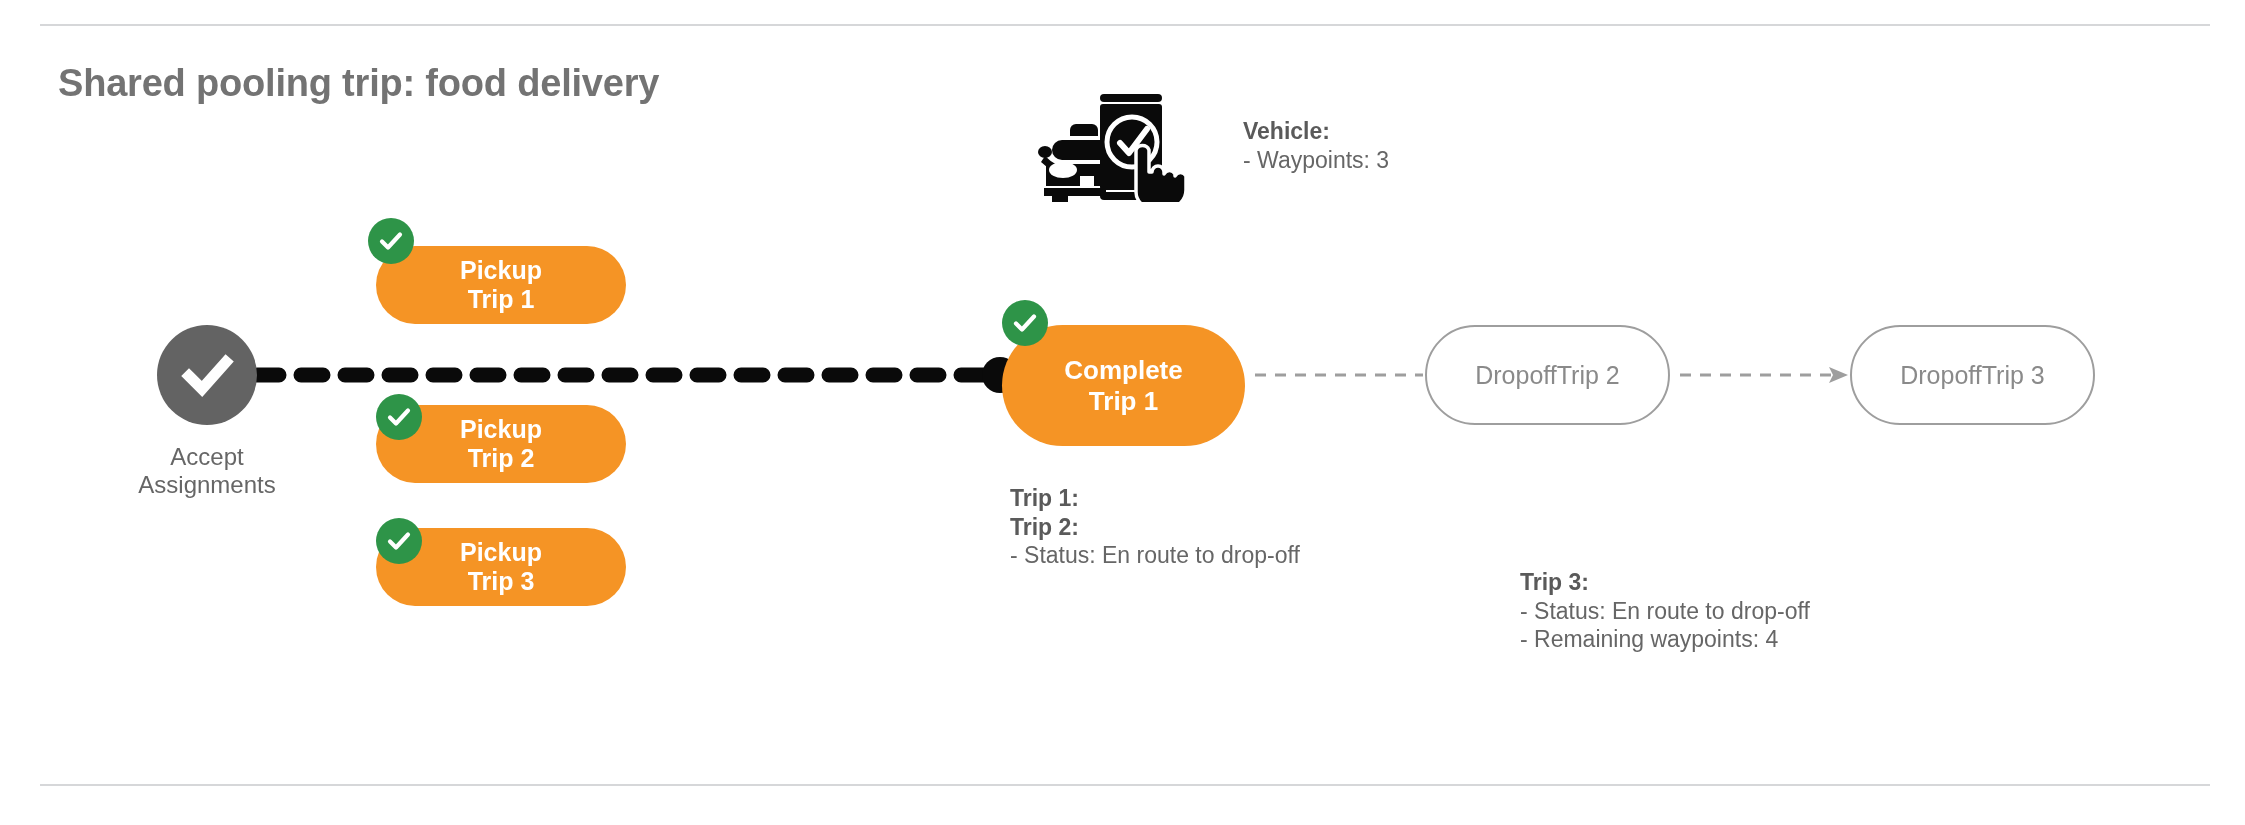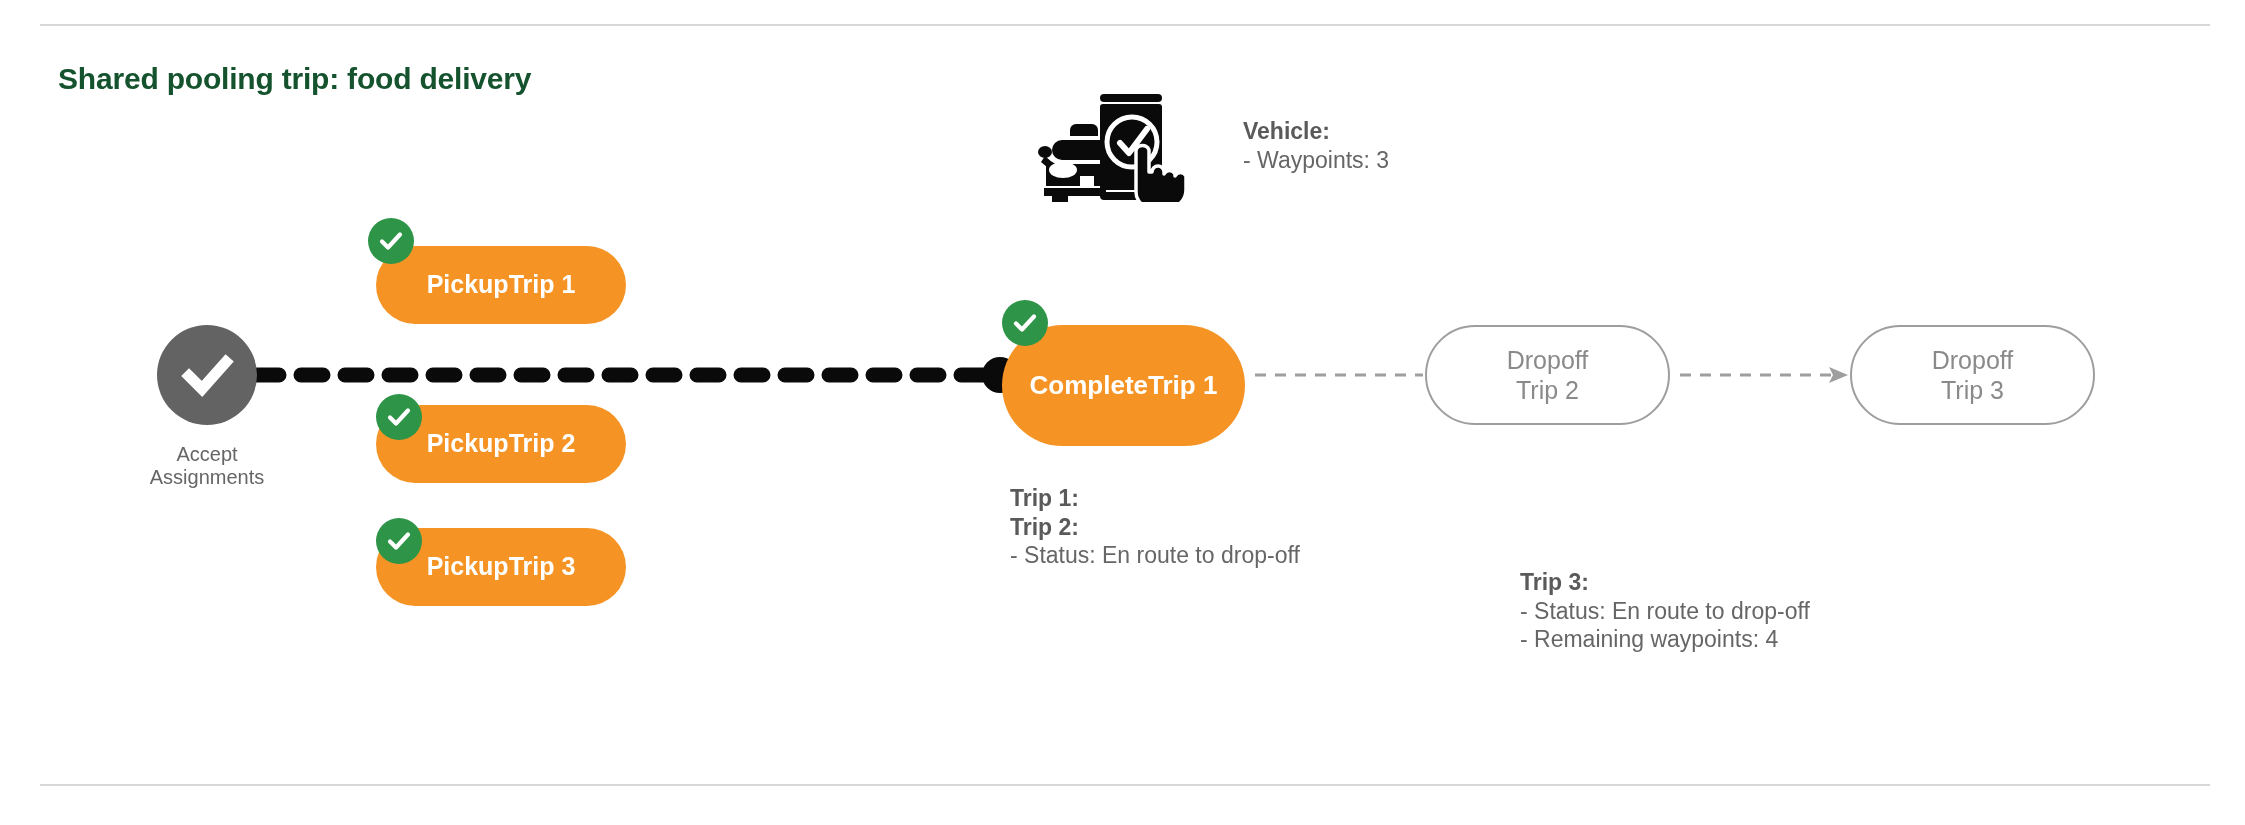--- a/index.html
+++ b/index.html
@@ -7,56 +7,56 @@
     width:2245px;height:825px;position:relative;overflow:hidden;
     font-family:"Liberation Sans","DejaVu Sans",sans-serif;
     -webkit-font-smoothing:antialiased;
   }
   .rule{position:absolute;left:40px;width:2170px;height:2px;background:#d6d7d9;}
   .rule.top{top:24px;}
   .rule.bottom{top:784px;}
 
   .page-title{
     position:absolute;left:58px;top:62px;
-    font-size:30px;font-weight:bold;color:#14532d;
+    font-size:38px;font-weight:bold;color:#737373;
     letter-spacing:-0.2px;white-space:nowrap;
   }
 
   
   .wires{position:absolute;left:0;top:0;width:2245px;height:825px;pointer-events:none;}
 
   
   .accept-node{position:absolute;left:157px;top:325px;width:100px;height:100px;}
   .accept-circle{
     width:100px;height:100px;border-radius:50%;background:#636363;
     display:flex;align-items:center;justify-content:center;
   }
   .accept-label{
     position:absolute;left:57px;top:443px;width:300px;text-align:center;
-    font-size:20px;line-height:1.17;color:#666666;
+    font-size:24px;line-height:1.17;color:#666666;
   }
   .accept-label span{display:block;}
 
   
   .pill{
     position:absolute;border-radius:999px;background:#F59425;
-    display:flex;flex-direction:row;align-items:center;justify-content:center;
+    display:flex;flex-direction:column;align-items:center;justify-content:center;
     color:#ffffff;font-size:25px;font-weight:bold;line-height:1.18;
   }
   .pill span{display:block;}
   .pill.p1{left:376px;top:246px;width:250px;height:78px;}
   .pill.p2{left:376px;top:405px;width:250px;height:78px;}
   .pill.p3{left:376px;top:528px;width:250px;height:78px;}
   .pill.complete{left:1002px;top:325px;width:243px;height:121px;font-size:26px;}
 
   
   .pill-outline{
     position:absolute;border-radius:999px;background:#ffffff;
     border:2px solid #9e9e9e;box-sizing:border-box;
-    display:flex;flex-direction:column;align-items:center;justify-content:center;
+    display:flex;flex-direction:row;align-items:center;justify-content:center;
     color:#8a8a8a;font-size:25px;line-height:1.2;
   }
   .pill-outline span{display:block;}
   .pill-outline.d2{left:1425px;top:325px;width:245px;height:100px;}
   .pill-outline.d3{left:1850px;top:325px;width:245px;height:100px;}
 
   
   .badge{
     position:absolute;width:46px;height:46px;border-radius:50%;
     background:#2E9448;display:flex;align-items:center;justify-content:center;

